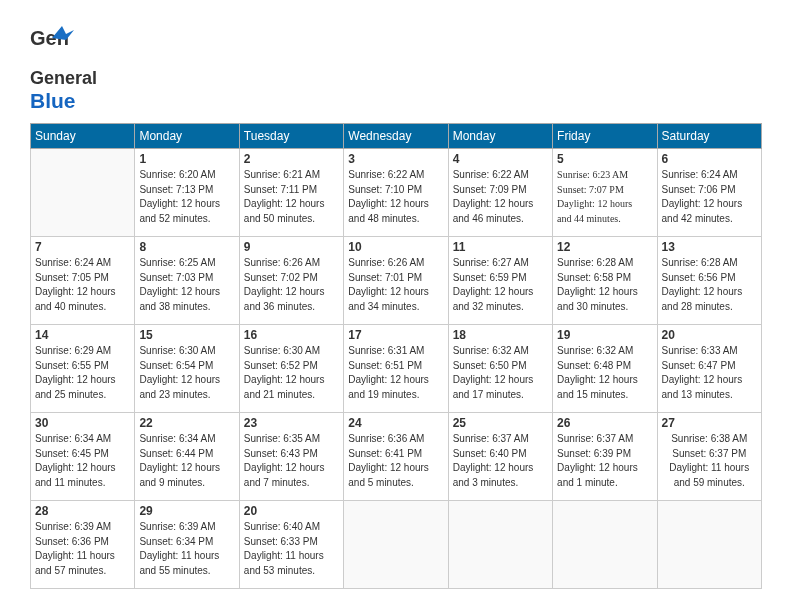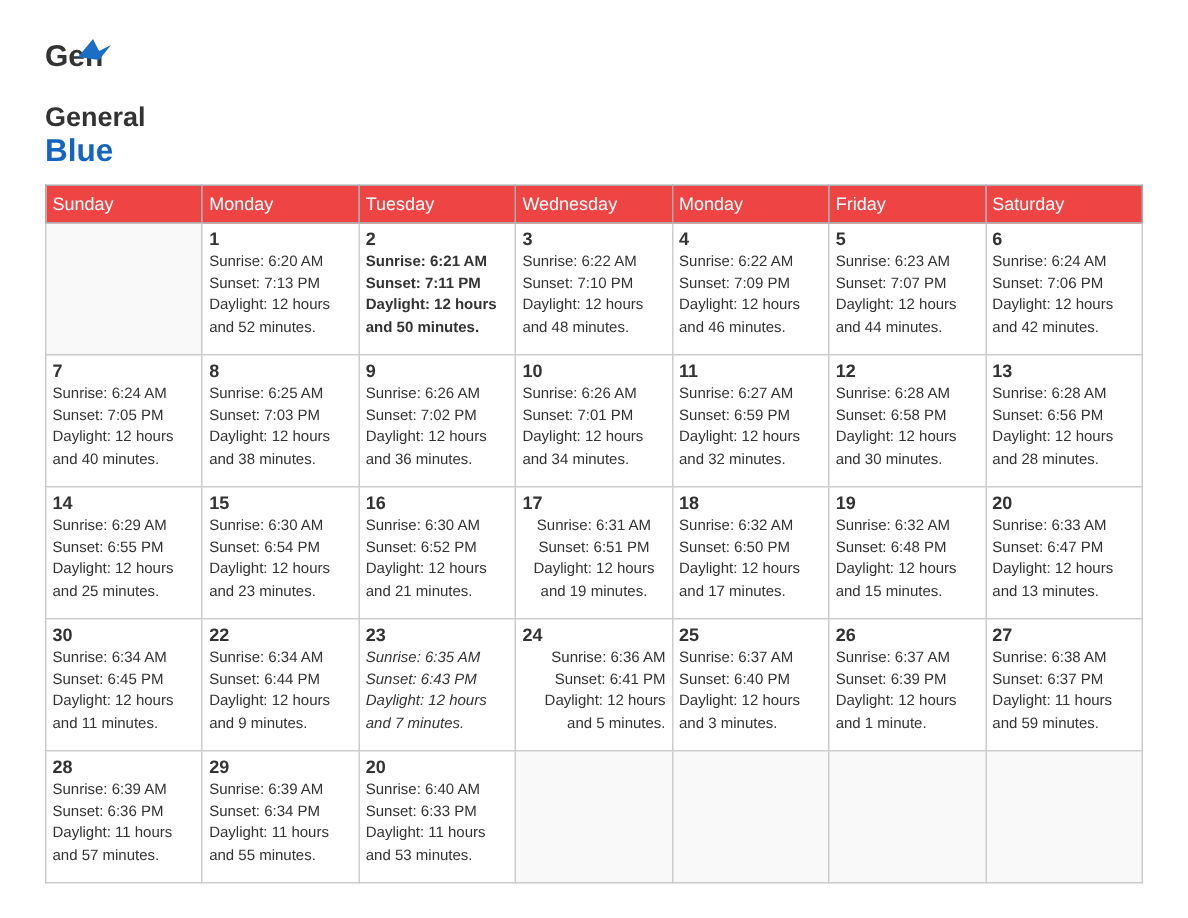--- a/index.html
+++ b/index.html
@@ -40,21 +40,21 @@
       font-size: 15px;
       color: #555;
       margin-top: 2px;
     }
     .calendar {
       width: 100%;
       border-collapse: collapse;
       font-size: 11px;
     }
     .calendar th {
-      background: #ef4444;
+      background: #0369a1;
       color: #fff;
       padding: 5px 4px;
       text-align: left;
       font-size: 12px;
       font-weight: normal;
       border: 1px solid #aaa;
     }
     .calendar td {
       border: 1px solid #ccc;
       vertical-align: top;
@@ -125,42 +125,42 @@
           <td class="empty-cell"></td>
           <td>
             <div class="day-number">1</div>
             <div class="day-info" style="white-space: pre-line;">Sunrise: 6:20 AM
 Sunset: 7:13 PM
 Daylight: 12 hours
 and 52 minutes.</div>
           </td>
           <td>
             <div class="day-number">2</div>
-            <div class="day-info" style="white-space: pre-line; font-weight: bold;">Sunrise: 6:21 AM
+            <div class="day-info" style="white-space: pre-line;">Sunrise: 6:21 AM
 Sunset: 7:11 PM
 Daylight: 12 hours
 and 50 minutes.</div>
           </td>
           <td>
             <div class="day-number">3</div>
             <div class="day-info" style="white-space: pre-line;">Sunrise: 6:22 AM
 Sunset: 7:10 PM
 Daylight: 12 hours
 and 48 minutes.</div>
           </td>
           <td>
             <div class="day-number">4</div>
             <div class="day-info" style="white-space: pre-line;">Sunrise: 6:22 AM
 Sunset: 7:09 PM
 Daylight: 12 hours
 and 46 minutes.</div>
           </td>
           <td>
             <div class="day-number">5</div>
-            <div class="day-info" style="white-space: pre-line;">Sunrise: 6:23 AM
+            <div class="day-info" style="white-space: pre-line; font-family: Liberation Serif, serif;">Sunrise: 6:23 AM
 Sunset: 7:07 PM
 Daylight: 12 hours
 and 44 minutes.</div>
           </td>
           <td>
             <div class="day-number">6</div>
             <div class="day-info" style="white-space: pre-line;">Sunrise: 6:24 AM
 Sunset: 7:06 PM
 Daylight: 12 hours
 and 42 minutes.</div>
@@ -234,21 +234,21 @@
           </td>
           <td>
             <div class="day-number">16</div>
             <div class="day-info" style="white-space: pre-line;">Sunrise: 6:30 AM
 Sunset: 6:52 PM
 Daylight: 12 hours
 and 21 minutes.</div>
           </td>
           <td>
             <div class="day-number">17</div>
-            <div class="day-info" style="white-space: pre-line; text-align: center;">Sunrise: 6:31 AM
+            <div class="day-info" style="white-space: pre-line;">Sunrise: 6:31 AM
 Sunset: 6:51 PM
 Daylight: 12 hours
 and 19 minutes.</div>
           </td>
           <td>
             <div class="day-number">18</div>
             <div class="day-info" style="white-space: pre-line;">Sunrise: 6:32 AM
 Sunset: 6:50 PM
 Daylight: 12 hours
 and 17 minutes.</div>
@@ -278,49 +278,49 @@
           </td>
           <td>
             <div class="day-number">22</div>
             <div class="day-info" style="white-space: pre-line;">Sunrise: 6:34 AM
 Sunset: 6:44 PM
 Daylight: 12 hours
 and 9 minutes.</div>
           </td>
           <td>
             <div class="day-number">23</div>
-            <div class="day-info" style="white-space: pre-line; font-style: italic;">Sunrise: 6:35 AM
+            <div class="day-info" style="white-space: pre-line;">Sunrise: 6:35 AM
 Sunset: 6:43 PM
 Daylight: 12 hours
 and 7 minutes.</div>
           </td>
           <td>
             <div class="day-number">24</div>
-            <div class="day-info" style="white-space: pre-line; text-align: right;">Sunrise: 6:36 AM
+            <div class="day-info" style="white-space: pre-line;">Sunrise: 6:36 AM
 Sunset: 6:41 PM
 Daylight: 12 hours
 and 5 minutes.</div>
           </td>
           <td>
             <div class="day-number">25</div>
             <div class="day-info" style="white-space: pre-line;">Sunrise: 6:37 AM
 Sunset: 6:40 PM
 Daylight: 12 hours
 and 3 minutes.</div>
           </td>
           <td>
             <div class="day-number">26</div>
             <div class="day-info" style="white-space: pre-line;">Sunrise: 6:37 AM
 Sunset: 6:39 PM
 Daylight: 12 hours
 and 1 minute.</div>
           </td>
           <td>
             <div class="day-number">27</div>
-            <div class="day-info" style="white-space: pre-line;">Sunrise: 6:38 AM
+            <div class="day-info" style="white-space: pre-line; text-align: center;">Sunrise: 6:38 AM
 Sunset: 6:37 PM
 Daylight: 11 hours
 and 59 minutes.</div>
           </td>
         </tr>
         <tr class="week-row">
           <td>
             <div class="day-number">28</div>
             <div class="day-info" style="white-space: pre-line;">Sunrise: 6:39 AM
 Sunset: 6:36 PM

